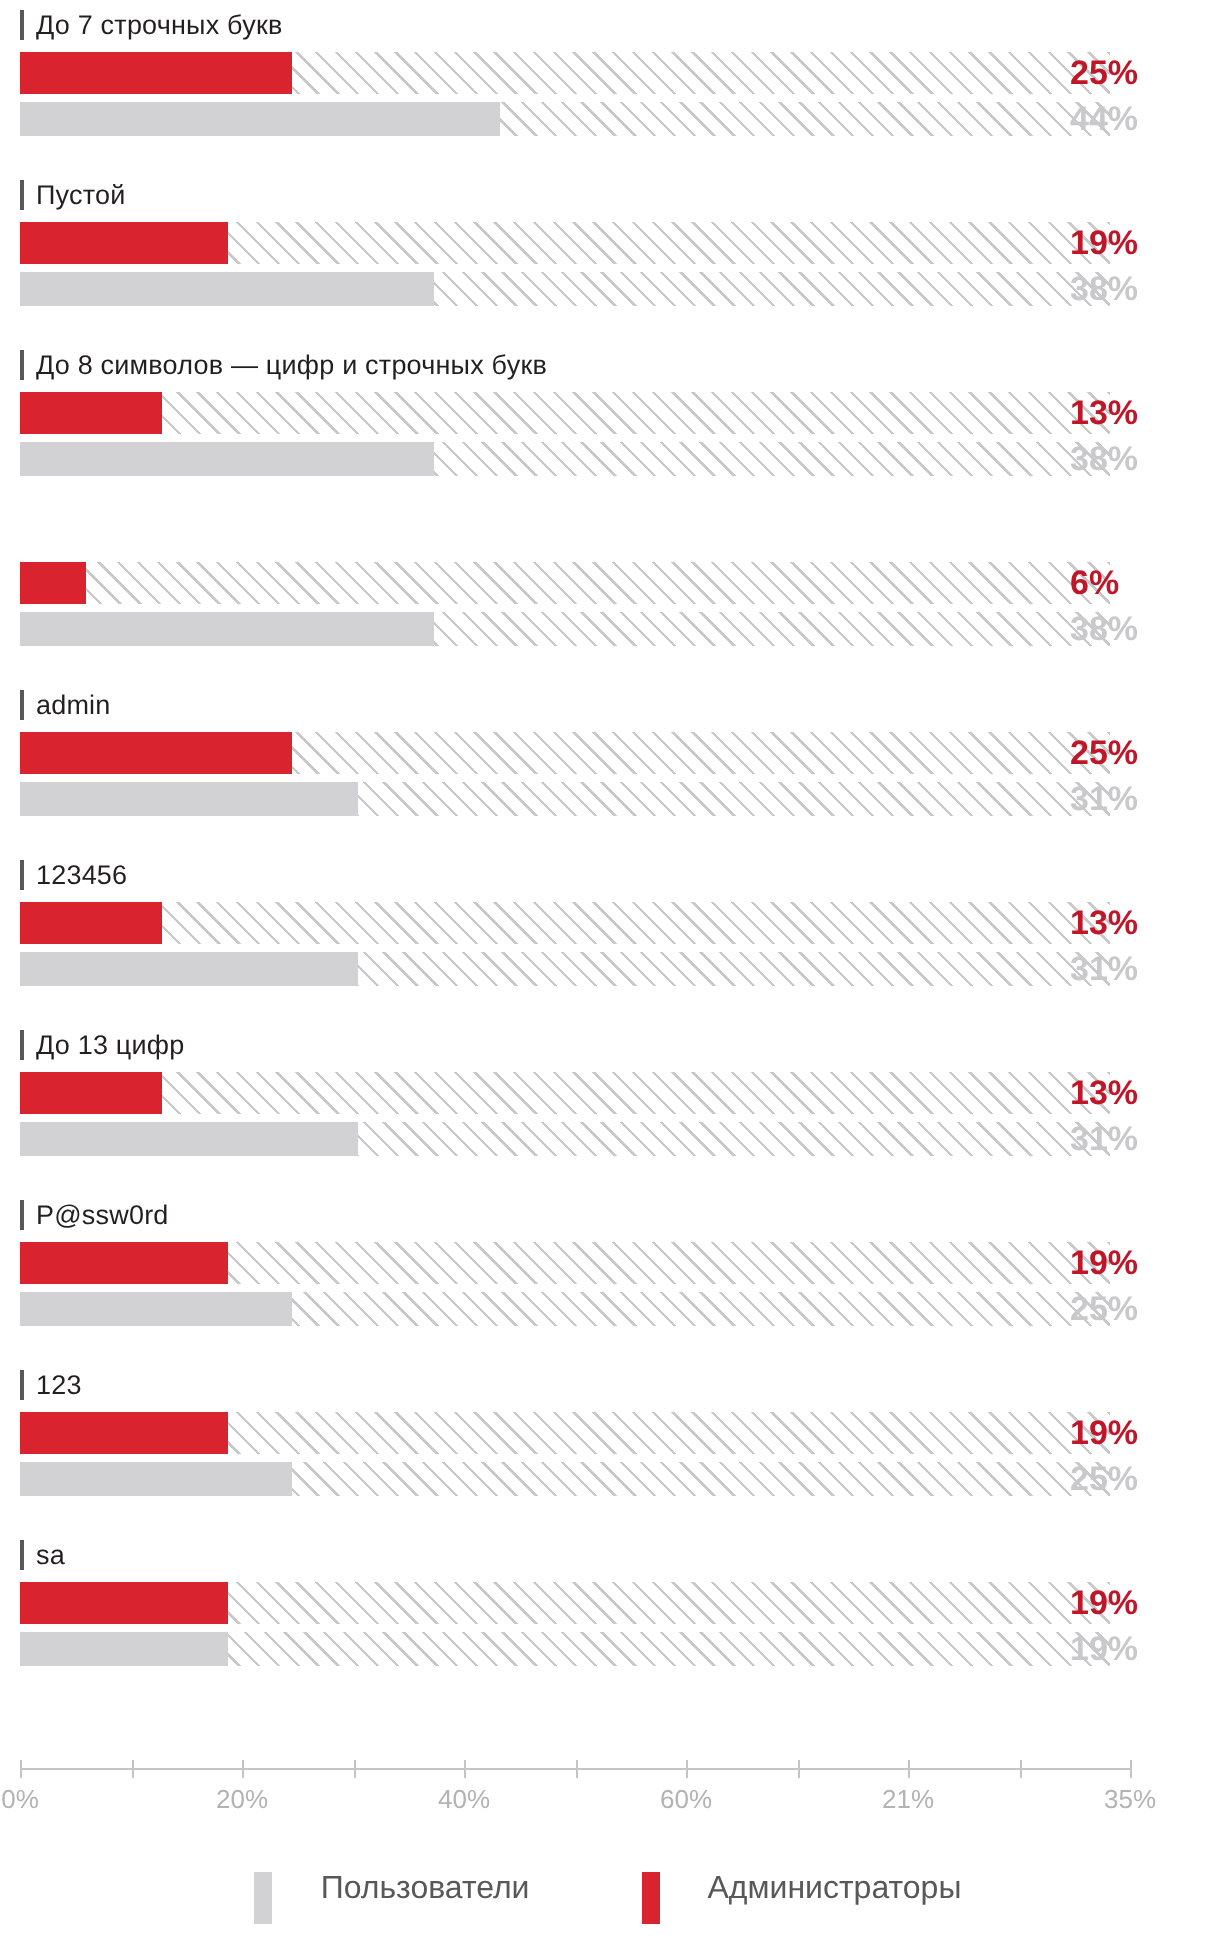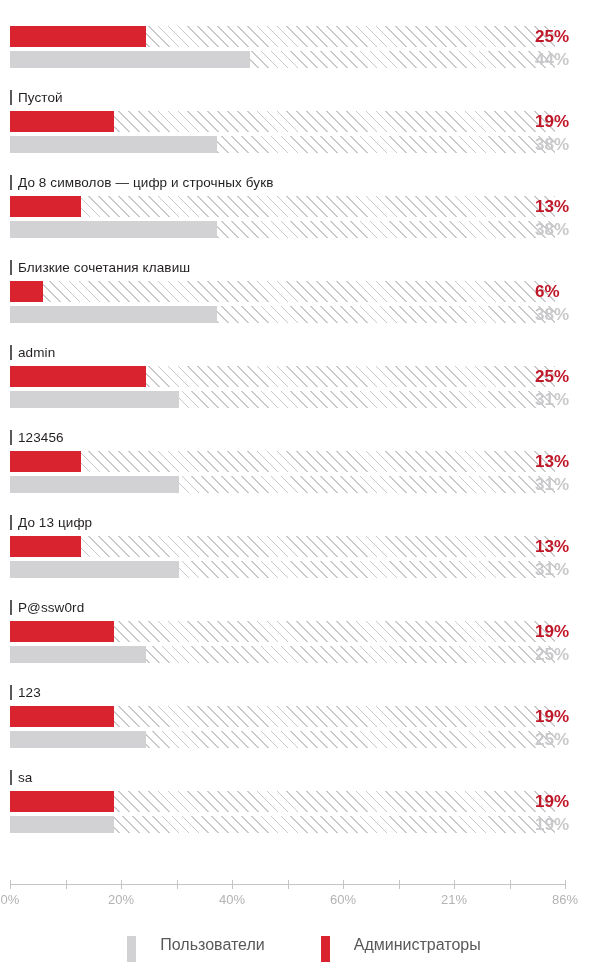--- a/index.html
+++ b/index.html
@@ -152,20 +152,24 @@
     white-space: nowrap;
   }
 </style>
 </head>
 <body>
 
 <div id="chart">
 
   <div class="rows">
       <div class="row">
+        <div class="row-label">
+          <span class="label-tick"></span>
+          <span>До 7 строчных букв</span>
+        </div>
         <div class="bar-wrap admins">
           <div class="track">
             <div class="fill admins" style="width: 25%;"></div>
           </div>
         </div>
         <div class="value admins">25%</div>
         <div class="bar-wrap users">
           <div class="track">
             <div class="fill users" style="width: 44%;"></div>
           </div>
@@ -202,24 +206,20 @@
         </div>
         <div class="value admins">13%</div>
         <div class="bar-wrap users">
           <div class="track">
             <div class="fill users" style="width: 38%;"></div>
           </div>
         </div>
         <div class="value users">38%</div>
       </div>
       <div class="row">
-        <div class="row-label">
-          <span class="label-tick"></span>
-          <span>Близкие сочетания клавиш</span>
-        </div>
         <div class="bar-wrap admins">
           <div class="track">
             <div class="fill admins" style="width: 6%;"></div>
           </div>
         </div>
         <div class="value admins">6%</div>
         <div class="bar-wrap users">
           <div class="track">
             <div class="fill users" style="width: 38%;"></div>
           </div>
@@ -359,14 +359,14 @@
         <span class="legend-swatch admins"></span>
         <span class="legend-text">Администраторы</span>
       </div>
     </div>
 
 <div class="tick-label" style="left: 10px;">0%</div>
     <div class="tick-label" style="left: 121px;">20%</div>
     <div class="tick-label" style="left: 232px;">40%</div>
     <div class="tick-label" style="left: 343px;">60%</div>
     <div class="tick-label" style="left: 454px;">21%</div>
-    <div class="tick-label" style="left: 565px;">86%</div>
+    <div class="tick-label" style="left: 565px;">35%</div>
   </div>
 
 </body></html>

